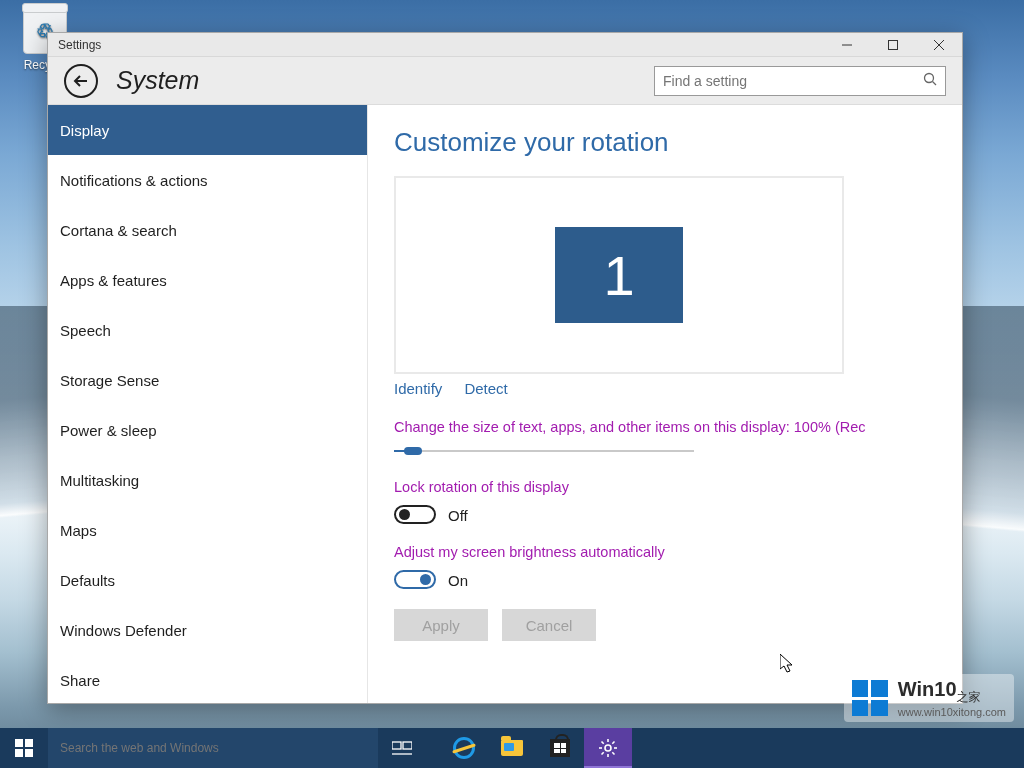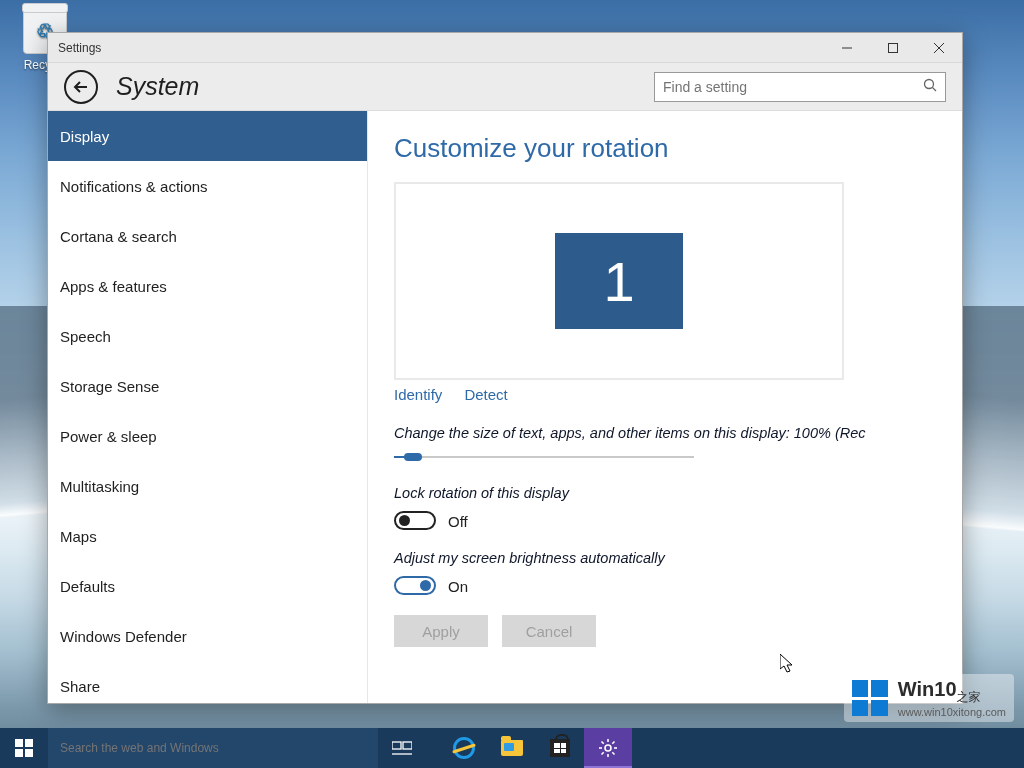--- a/index.html
+++ b/index.html
@@ -40,21 +40,21 @@
 }
 
 
 .window {
   position: absolute; top: 32px; left: 47px; width: 916px; height: 672px;
   background: #fff; border: 1px solid #a8a8a8;
   display: flex; flex-direction: column;
   box-shadow: 0 6px 24px rgba(0,0,0,0.35);
 }
 .titlebar {
-  height: 30px; background: #e9e9e9; display: flex; align-items: center;
+  height: 24px; background: #e9e9e9; display: flex; align-items: center;
   border-bottom: 1px solid #d8d8d8;
 }
 .titlebar-title { padding-left: 10px; font-size: 12px; color: #333; flex: 1; }
 .titlebar-btn {
   width: 46px; height: 30px; display: flex; align-items: center; justify-content: center;
   color: #333; font-size: 13px;
 }
 .titlebar-btn svg { display: block; }
 
 .header {
@@ -98,21 +98,21 @@
   margin-bottom: 6px;
 }
 .monitor {
   width: 128px; height: 96px; background: #2d5c8c; color: #fff;
   display: flex; align-items: center; justify-content: center;
   font-size: 56px; font-weight: 200;
 }
 .preview-actions { display: flex; gap: 22px; margin-bottom: 22px; }
 .link { color: #2f6aa8; font-size: 15px; cursor: default; }
 
-.setting-label { font-size: 14.5px; color: #0f172a; margin-bottom: 10px; font-style: italic; }
+.setting-label { font-size: 14.5px; color: #a21caf; margin-bottom: 10px; }
 .slider {
   width: 300px; height: 12px; position: relative; margin-bottom: 22px;
 }
 .slider-track {
   position: absolute; top: 5px; left: 0; right: 0; height: 2px; background: #c9c9c9;
 }
 .slider-fill {
   position: absolute; top: 5px; left: 0; width: 18px; height: 2px; background: #2f6aa8;
 }
 .slider-thumb {

